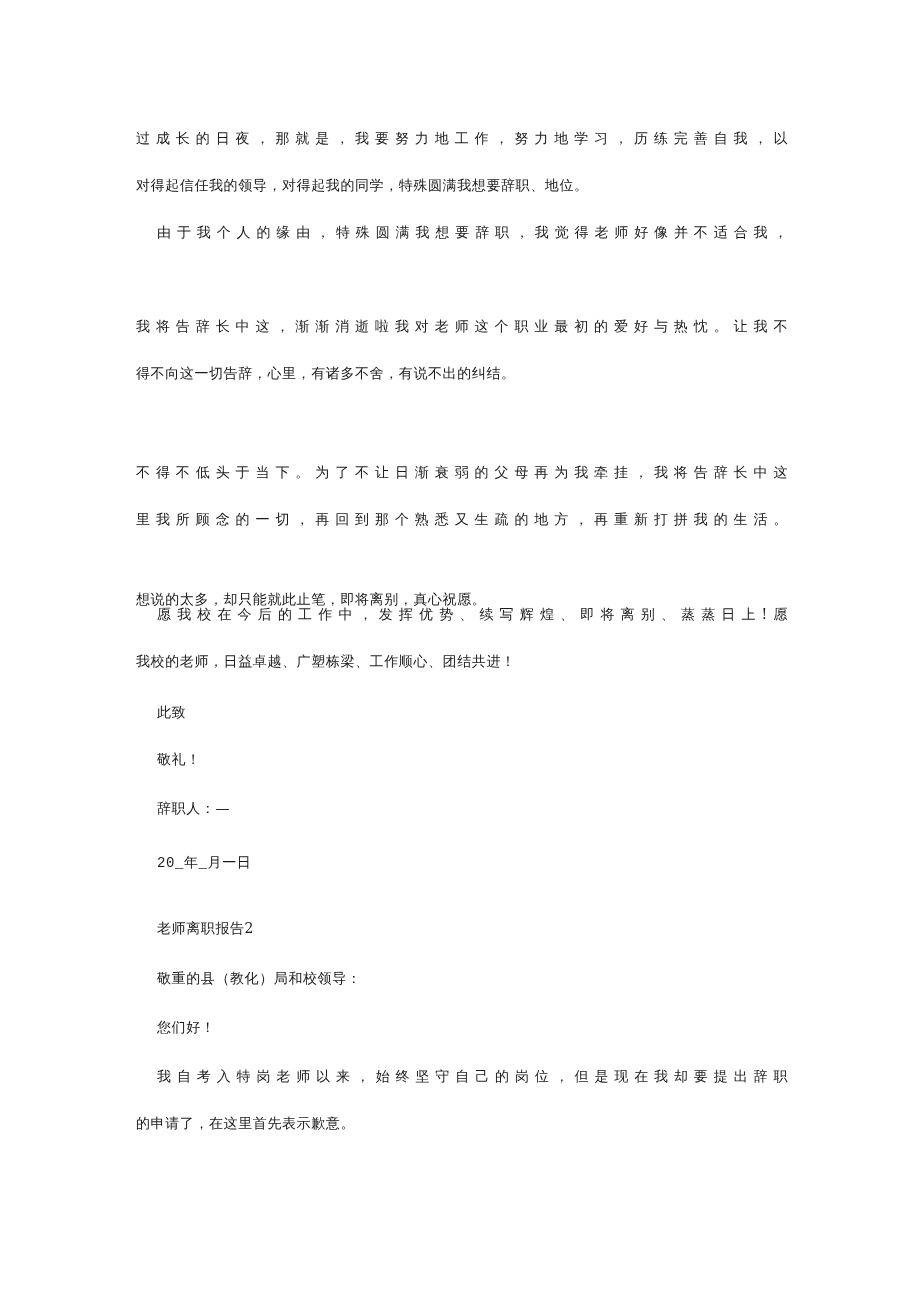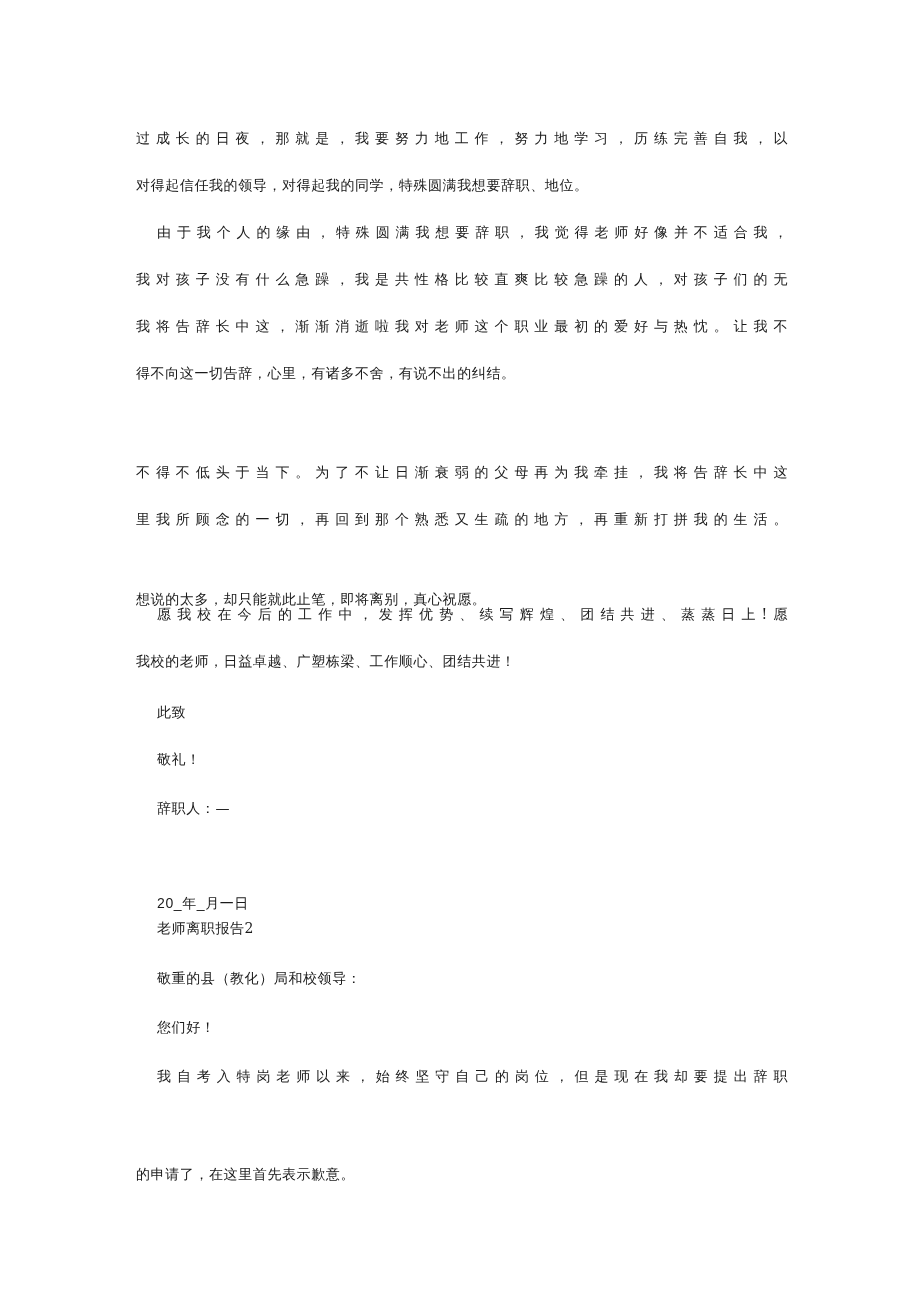--- a/index.html
+++ b/index.html
@@ -36,46 +36,44 @@
     }
     .line.justify {
       width: 652px;
       text-align: justify;
       text-align-last: justify;
     }
     .line.justify.indent {
       width: 631px;
     }
     .num {
-      font-family: Liberation Sans, sans-serif;
-      margin-top: 40px;
+      font-family: Liberation Mono, monospace;
     }
   </style>
 </head>
 <body>
 
 <div class="page">
   <div class="line justify" style="top:126px">过成长的日夜，那就是，我要努力地工作，努力地学习，历练完善自我，以</div>
   <div class="line" style="top:173px">对得起信任我的领导，对得起我的同学，特殊圆满我想要辞职、地位。</div>
 
   <div class="line indent justify" style="top:220px">由于我个人的缘由，特殊圆满我想要辞职，我觉得老师好像并不适合我，</div>
-  <div class="line justify" style="top:267px">我对孩子没有什么急躁，我是共性格比较直爽比较急躁的人，对孩子们的无</div>
   <div class="line justify" style="top:314px">我将告辞长中这，渐渐消逝啦我对老师这个职业最初的爱好与热忱。让我不</div>
   <div class="line" style="top:361px">得不向这一切告辞，心里，有诸多不舍，有说不出的纠结。</div>
 
   <div class="line justify" style="top:460px">不得不低头于当下。为了不让日渐衰弱的父母再为我牵挂，我将告辞长中这</div>
   <div class="line justify" style="top:507px">里我所顾念的一切，再回到那个熟悉又生疏的地方，再重新打拼我的生活。</div>
   <div class="line" style="top:587px">想说的太多，却只能就此止笔，即将离别，真心祝愿。</div>
 
-  <div class="line indent justify" style="top:602px">愿我校在今后的工作中，发挥优势、续写辉煌、团结共进、蒸蒸日上!愿</div>
+  <div class="line indent justify" style="top:602px">愿我校在今后的工作中，发挥优势、续写辉煌、即将离别、蒸蒸日上!愿</div>
   <div class="line" style="top:649px">我校的老师，日益卓越、广塑栋梁、工作顺心、团结共进！</div>
 
   <div class="line indent" style="top:700px">此致</div>
   <div class="line indent" style="top:747px">敬礼！</div>
   <div class="line indent" style="top:796px">辞职人：—</div>
   <div class="line indent num" style="top:851px">20_年_月一日</div>
 
   <div class="line indent" style="top:916px">老师离职报告2</div>
   <div class="line indent" style="top:966px">敬重的县（教化）局和校领导：</div>
   <div class="line indent" style="top:1015px">您们好！</div>
   <div class="line indent justify" style="top:1064px">我自考入特岗老师以来，始终坚守自己的岗位，但是现在我却要提出辞职</div>
-  <div class="line" style="top:1162px">的申请了，在这里首先表示歉意。</div>
+  <div class="line" style="top:1111px">的申请了，在这里首先表示歉意。</div>
 </div>
 
 </body></html>

